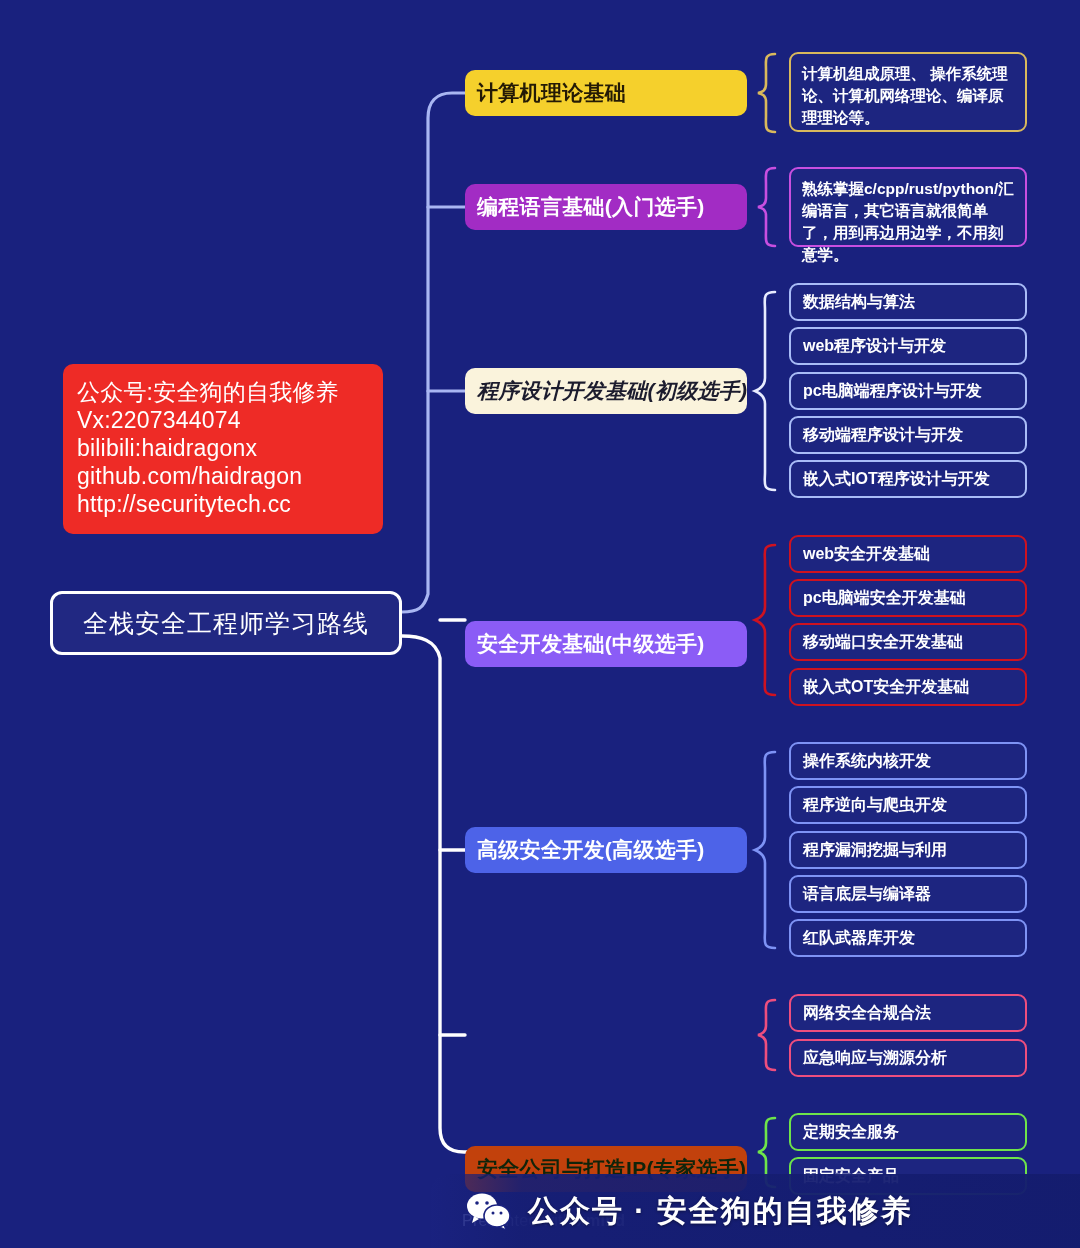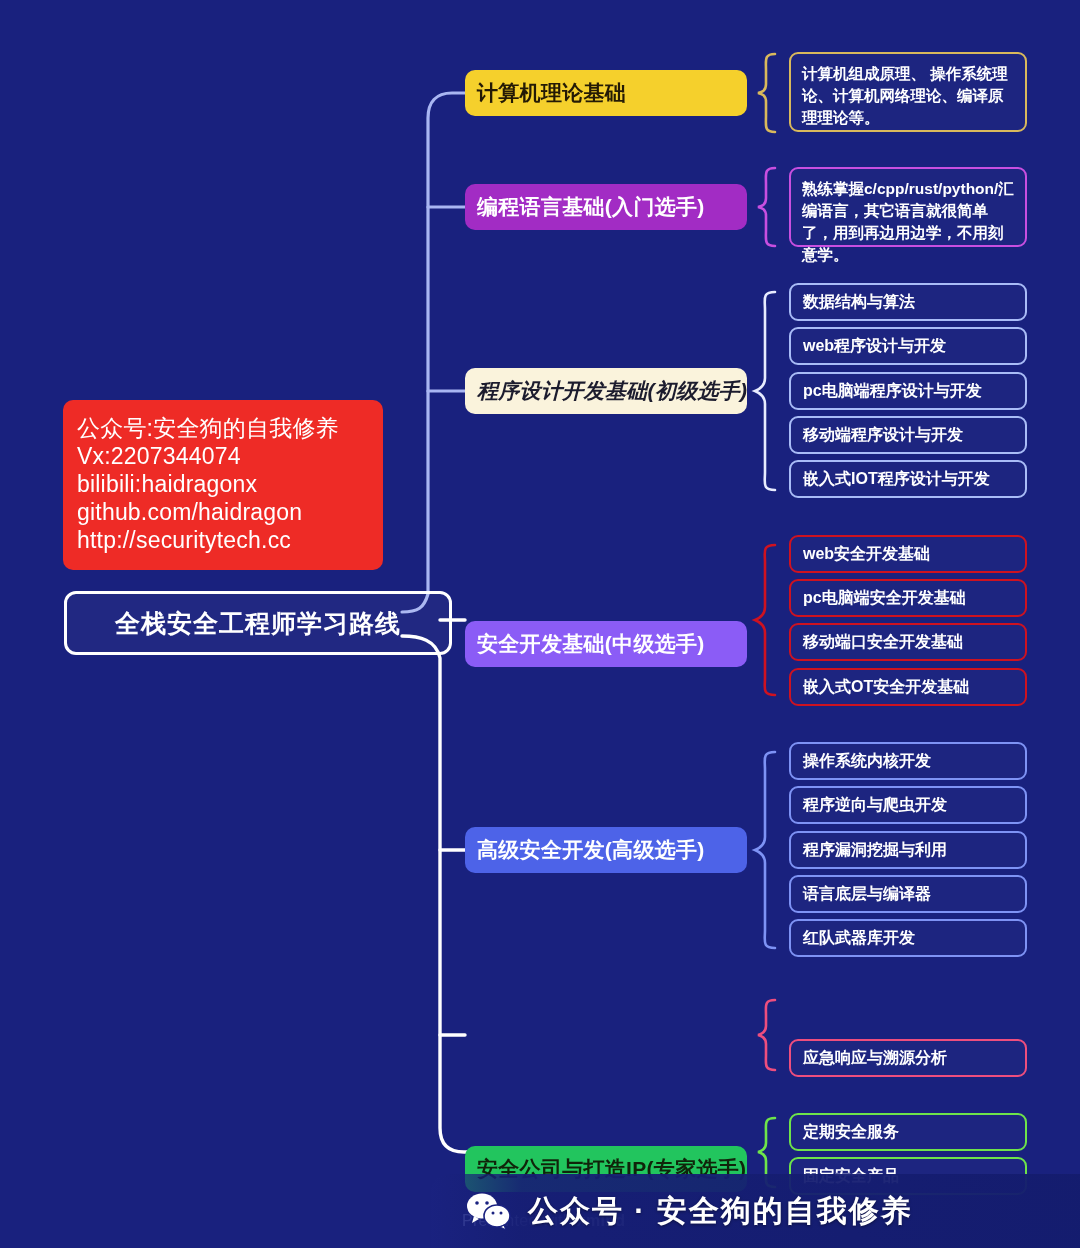--- a/index.html
+++ b/index.html
@@ -9,34 +9,34 @@
     font-family:"Liberation Sans","DejaVu Sans",sans-serif;
     overflow:hidden;
   }
   #stage { position:relative; width:1080px; height:1248px; background:#19217E; }
 
   
   #wires { position:absolute; inset:0; width:1080px; height:1248px; pointer-events:none; }
 
   
   .info-card {
-    position:absolute; left:63px; top:400px; width:320px;
+    position:absolute; left:63px; top:364px; width:320px;
     background:#EE2B26; border-radius:10px;
     padding:14px 12px 16px 14px;
     color:#fff; line-height:1.22;
     font-size:23px; letter-spacing:.2px;
   }
   .info-card div { white-space:nowrap; }
 
   .root-node {
-    position:absolute; left:50px; top:591px; width:388px; height:64px;
+    position:absolute; left:50px; top:591px; width:352px; height:64px;
     border:3px solid #FFFFFF; border-radius:12px;
     background:rgba(255,255,255,0.035);
     display:flex; align-items:center; justify-content:center;
-    color:#fff; font-size:25px; font-weight:700; letter-spacing:1px;margin-left:14px;
+    color:#fff; font-size:25px; font-weight:400; letter-spacing:1px;
   }
 
   
   .branch {
     position:absolute; left:465px; width:282px; height:46px;
     border-radius:10px;
     display:flex; align-items:center;
     padding-left:12px;
     font-size:21px; font-weight:700; letter-spacing:.3px;
     white-space:nowrap;
@@ -141,23 +141,24 @@
   <div class="leaf" style="top:623px; border-color:#CE1220;">移动端口安全开发基础</div>
   <div class="leaf" style="top:668px; border-color:#CE1220;">嵌入式OT安全开发基础</div>
 
   <div class="branch" style="top:827px; background:#4D63E8; color:#ffffff;">高级安全开发(高级选手)</div>
   <div class="leaf" style="top:742px; border-color:#7E93F5;">操作系统内核开发</div>
   <div class="leaf" style="top:786px; border-color:#7E93F5;">程序逆向与爬虫开发</div>
   <div class="leaf" style="top:831px; border-color:#7E93F5;">程序漏洞挖掘与利用</div>
   <div class="leaf" style="top:875px; border-color:#7E93F5;">语言底层与编译器</div>
   <div class="leaf" style="top:919px; border-color:#7E93F5;">红队武器库开发</div>
 
+  <div class="leaf" style="top:994px; border-color:#EE4E7E;">网络安全合规合法</div>
   <div class="leaf" style="top:1039px; border-color:#EE4E7E;">应急响应与溯源分析</div>
 
-  <div class="branch" style="top:1146px; background:#22c55e; color:#10240a;">安全公司与打造IP(专家选手)</div>
+  <div class="branch" style="top:1146px; background:#c2410c; color:#10240a;">安全公司与打造IP(专家选手)</div>
   <div class="leaf" style="top:1113px; border-color:#6EE44A;">定期安全服务</div>
   <div class="leaf" style="top:1157px; border-color:#6EE44A;">固定安全产品</div>
 
   <div class="xmind-mark">
     <span>Presented with </span><b>xmind</b>
   </div>
 
   <div class="wechat-bar">
     <svg width="46" height="38" viewBox="0 0 46 38">
       <ellipse cx="16" cy="14" rx="15" ry="12.5" fill="#ffffff"></ellipse>

